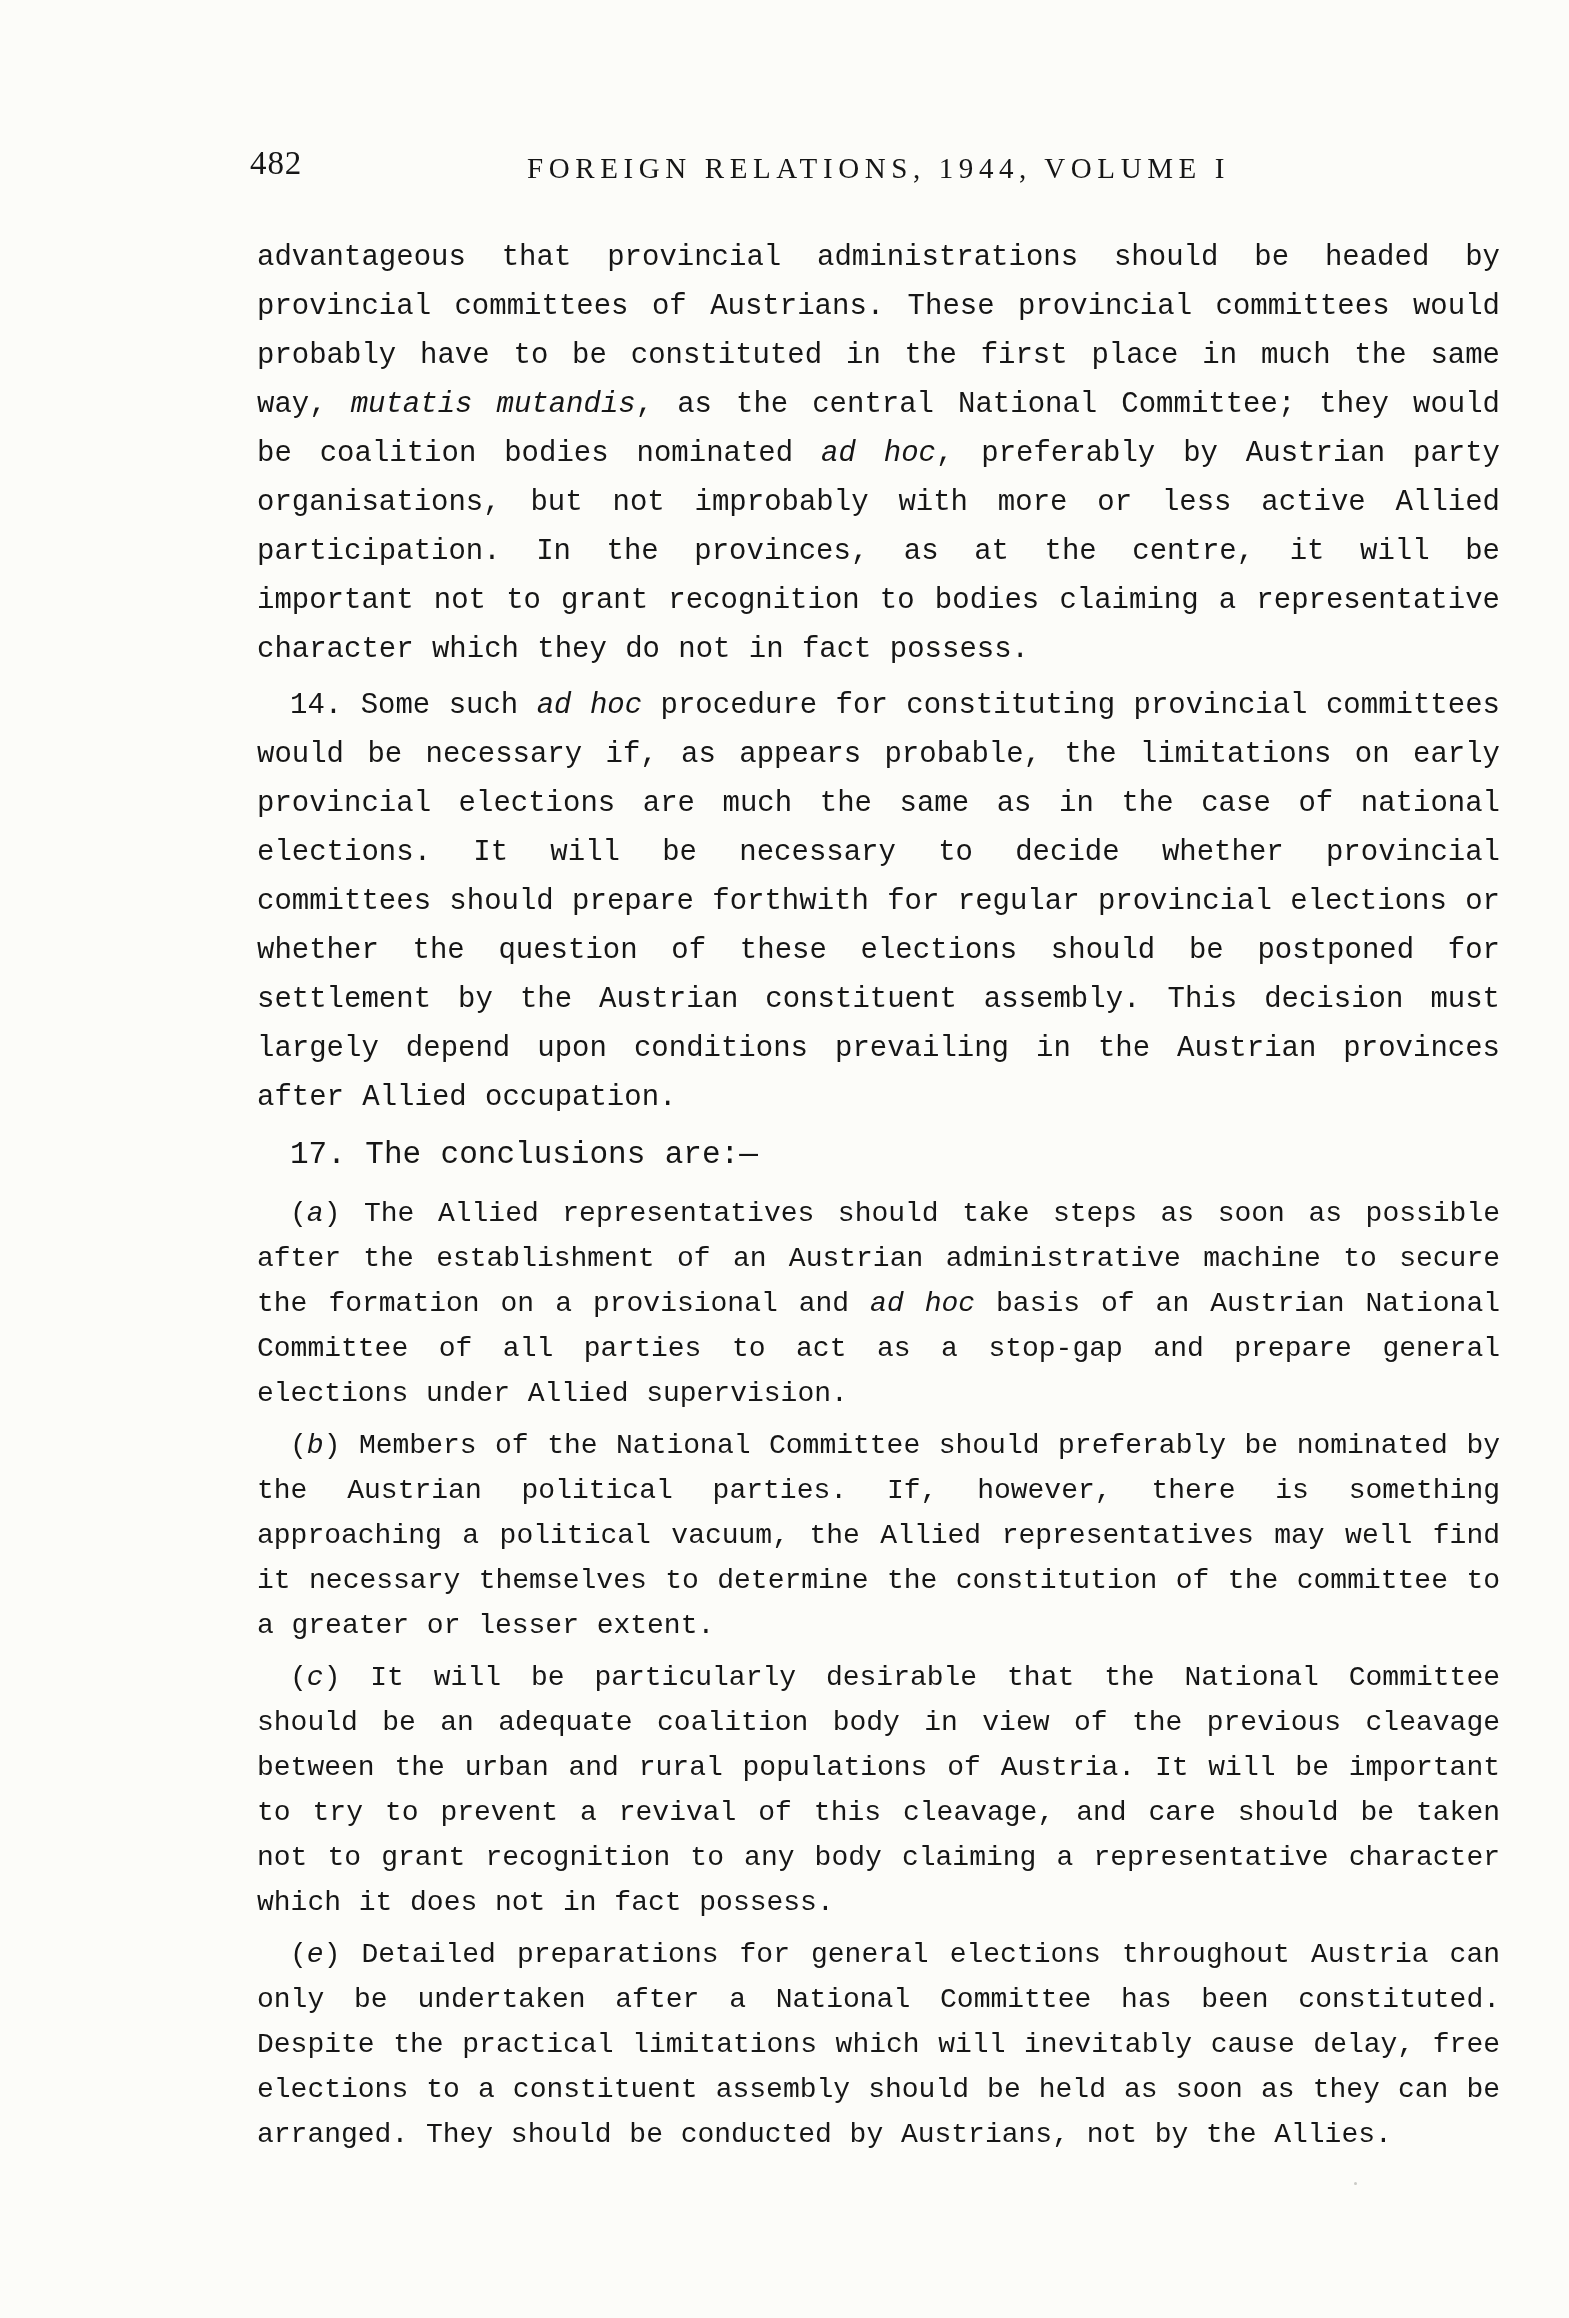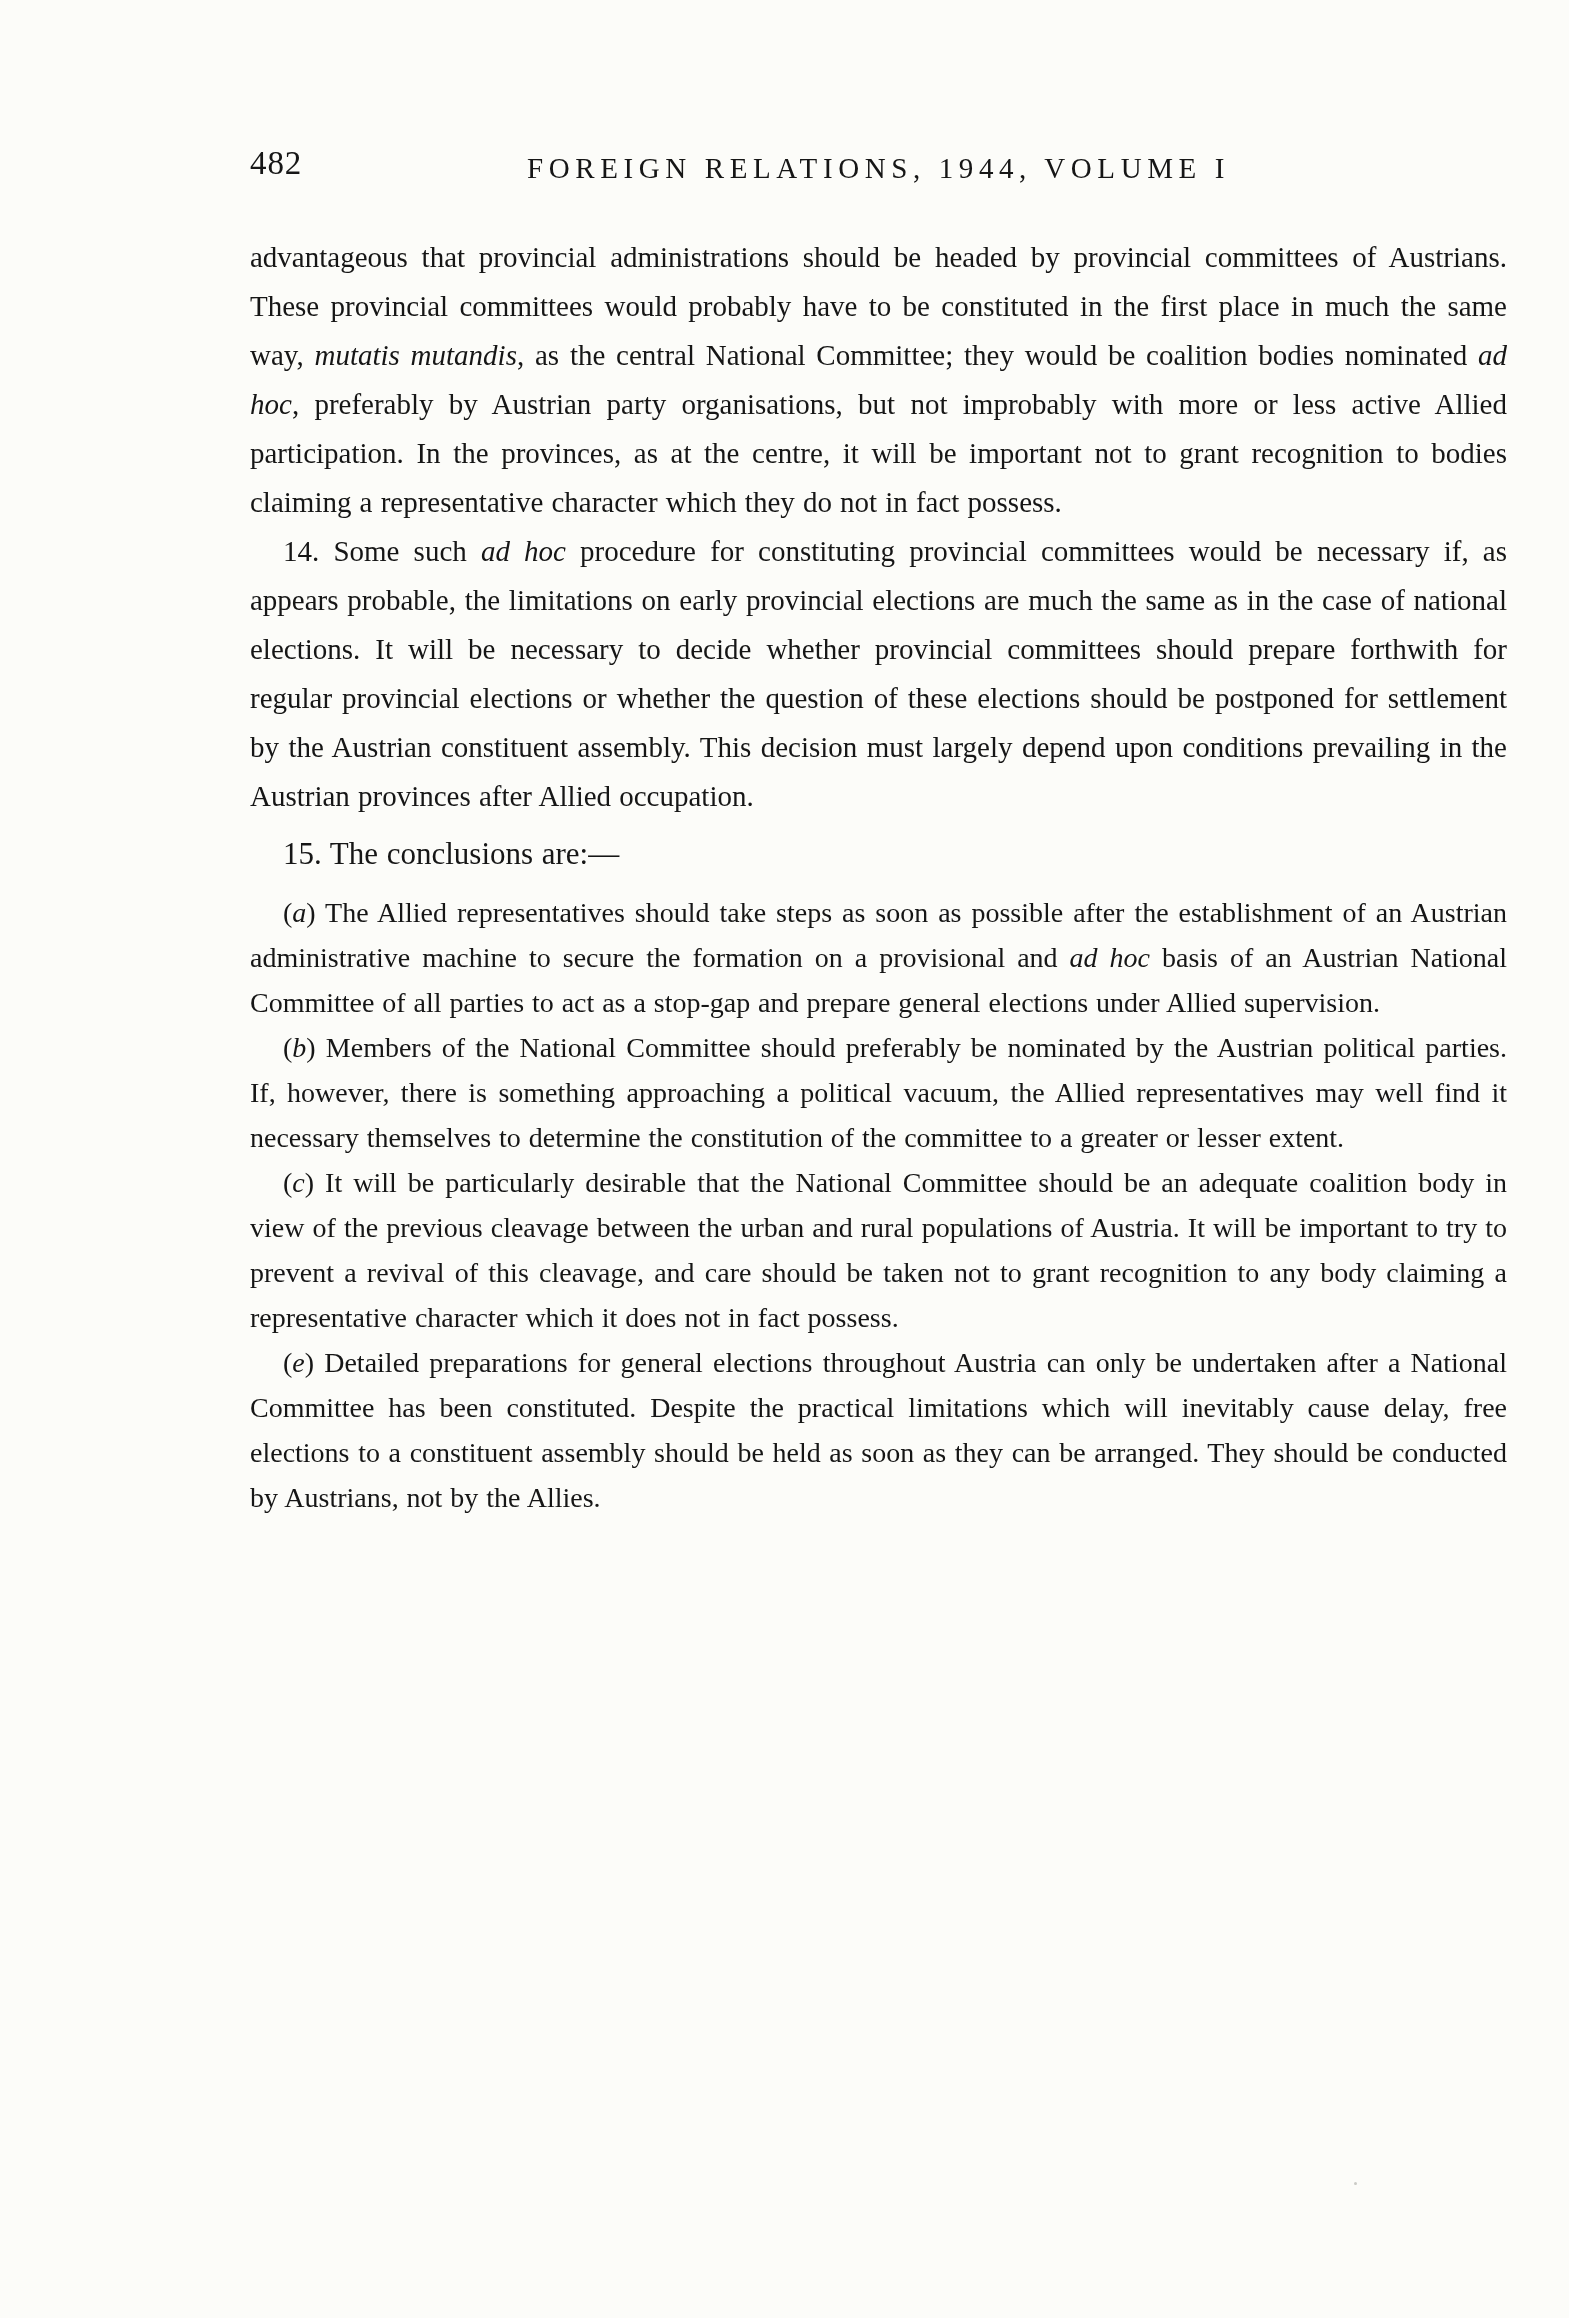--- a/index.html
+++ b/index.html
@@ -37,25 +37,26 @@
     font-family: Liberation Serif, serif;
   }
   .running-head {
     text-align: center;
     font-size: 29px;
     letter-spacing: 5.6px;
     padding-top: 3.7px;
     white-space: nowrap;
   }
   .para {
-    margin: 0;
+    margin: 7px;
     font-size: 29px;
     line-height: 49px;
     text-align: justify;
     word-spacing: 0.9px;
+    font-family: Liberation Mono, monospace;
   }
   .para.indent { text-indent: 33px; }
   .para.concl {
     font-size: 28px;
     line-height: 45px;
   }
   .it { font-style: italic; }
   .section-heading {
     text-align: center;
     font-size: 22px;
@@ -78,21 +79,21 @@
   <div class="text-block">
 
     <div class="header">
       <span class="page-number">482</span>
       <div class="running-head">FOREIGN RELATIONS, 1944, VOLUME I</div>
     </div>
 
     <div>
         <p class="para"><span>advantageous that provincial administrations should be headed by provincial committees of Austrians. These provincial committees would probably have to be constituted in the first place in much the same way, </span><span class="it">mutatis mutandis</span><span>, as the central National Committee; they would be coalition bodies nominated </span><span class="it">ad hoc</span><span>, preferably by Austrian party organisations, but not improbably with more or less active Allied participation. In the provinces, as at the centre, it will be important not to grant recognition to bodies claiming a representative character which they do not in fact possess.</span></p>
         <p class="para indent"><span>14. Some such </span><span class="it">ad hoc</span><span> procedure for constituting provincial committees would be necessary if, as appears probable, the limitations on early provincial elections are much the same as in the case of national elections. It will be necessary to decide whether provincial committees should prepare forthwith for regular provincial elections or whether the question of these elections should be postponed for settlement by the Austrian constituent assembly. This decision must largely depend upon conditions prevailing in the Austrian provinces after Allied occupation.</span></p>
-        <p class="para indent intro-gap"><span>15. The conclusions are:—</span></p>
+        <p class="para indent intro-gap"><span>17. The conclusions are:—</span></p>
         <p class="para indent concl"><span>(</span><span class="it">a</span><span>) The Allied representatives should take steps as soon as possible after the establishment of an Austrian administrative machine to secure the formation on a provisional and </span><span class="it">ad hoc</span><span> basis of an Austrian National Committee of all parties to act as a stop-gap and prepare general elections under Allied supervision.</span></p>
         <p class="para indent concl"><span>(</span><span class="it">b</span><span>) Members of the National Committee should preferably be nominated by the Austrian political parties. If, however, there is something approaching a political vacuum, the Allied representatives may well find it necessary themselves to determine the constitution of the committee to a greater or lesser extent.</span></p>
         <p class="para indent concl"><span>(</span><span class="it">c</span><span>) It will be particularly desirable that the National Committee should be an adequate coalition body in view of the previous cleavage between the urban and rural populations of Austria. It will be important to try to prevent a revival of this cleavage, and care should be taken not to grant recognition to any body claiming a representative character which it does not in fact possess.</span></p>
         <p class="para indent concl"><span>(</span><span class="it">e</span><span>) Detailed preparations for general elections throughout Austria can only be undertaken after a National Committee has been constituted. Despite the practical limitations which will inevitably cause delay, free elections to a constituent assembly should be held as soon as they can be arranged. They should be conducted by Austrians, not by the Allies.</span></p>
       </div>
 
   </div>
 
   <div>
       <div class="artifact" style="left: 1354px; top: 2182px; width: 3.2px; height: 3.2px;"></div>

